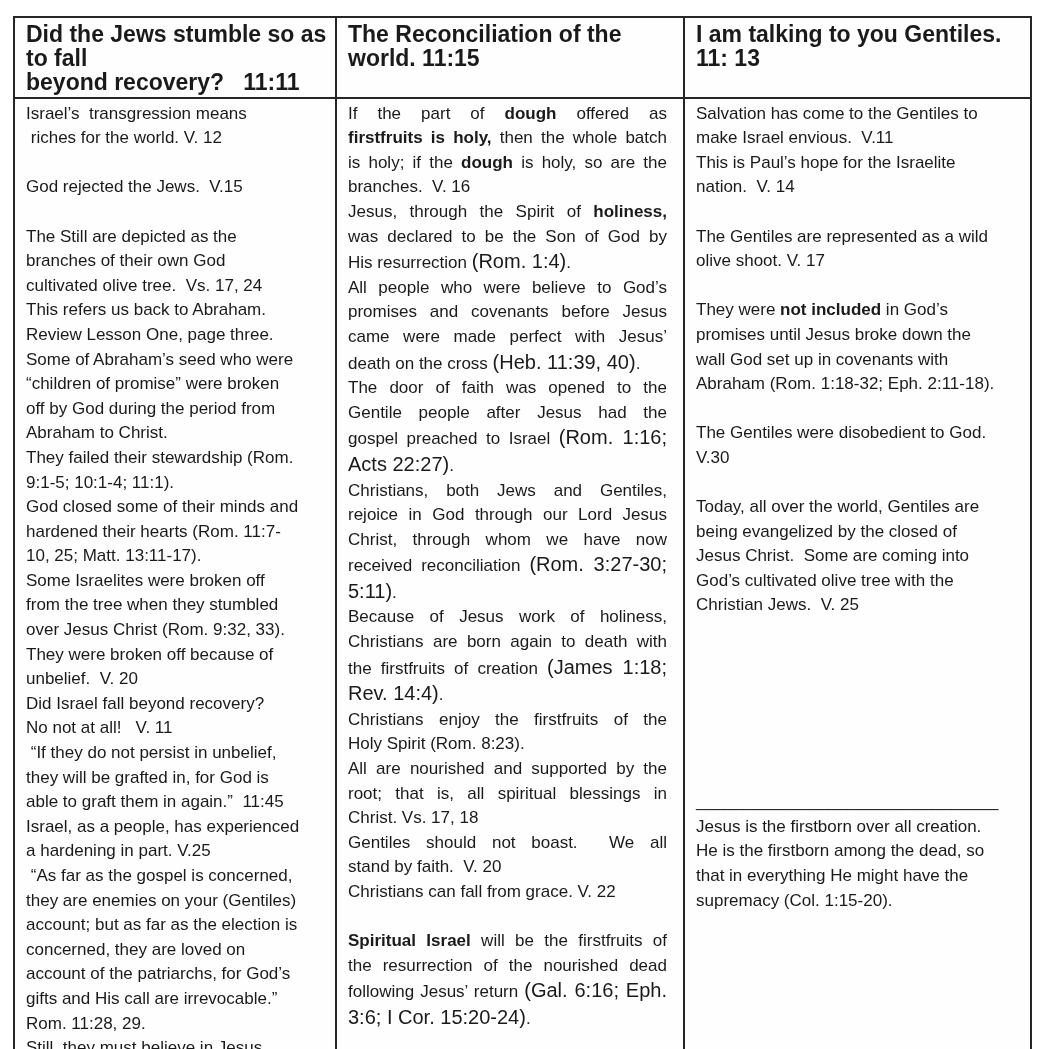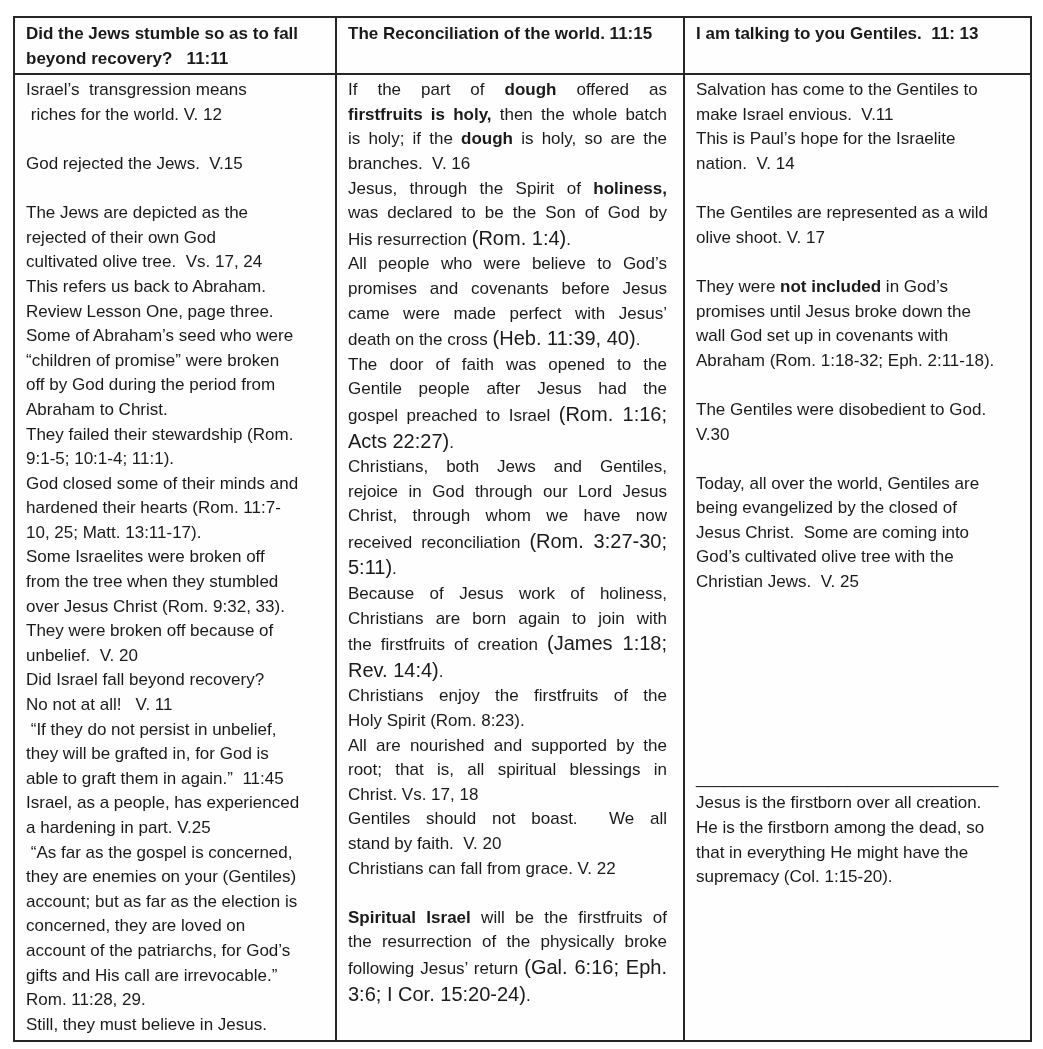--- a/index.html
+++ b/index.html
@@ -8,21 +8,21 @@
     font-family:"Liberation Sans","DejaVu Sans",sans-serif;color:#1a1a1a;
     overflow:hidden;
   }
   table.study{
     border-collapse:collapse;table-layout:fixed;
     position:absolute;left:13px;top:16px;width:1017px;
   }
   col.c1{width:322px;} col.c2{width:348px;} col.c3{width:347px;}
   th,td{border:2px solid #262626;vertical-align:top;background:#fefefe;}
   th{
-    font-size:17px;line-height:24px;font-weight:bold;text-align:left;
+    font-size:23px;line-height:24px;font-weight:bold;text-align:left;
     padding:4px 8px 2px 11px;height:42px;
   }
   td{
     font-size:17px;line-height:24.6px;
     padding:3px 16px 2px 11px;height:960px;overflow:hidden;
   }
   .line{white-space:pre-wrap;min-height:24.6px;}
   .jfull{text-align:justify;text-align-last:justify;}
   .b{font-weight:bold;}
   .sm{font-size:20px;}
@@ -52,22 +52,22 @@
         </tr>
     </thead>
     <tbody>
       <tr id="body-row">
           <td>
             <div class="line"><span>Israel’s  transgression means</span></div>
             <div class="line"><span> riches for the world. V. 12</span></div>
             <div class="line">&nbsp;</div>
             <div class="line"><span>God rejected the Jews.  V.15</span></div>
             <div class="line">&nbsp;</div>
-            <div class="line"><span>The Jews are depicted as the</span></div>
-            <div class="line"><span>rejected of their own God</span></div>
+            <div class="line"><span>The Still are depicted as the</span></div>
+            <div class="line"><span>branches of their own God</span></div>
             <div class="line"><span>cultivated olive tree.  Vs. 17, 24</span></div>
             <div class="line"><span>This refers us back to Abraham.</span></div>
             <div class="line"><span>Review Lesson One, page three.</span></div>
             <div class="line"><span>Some of Abraham’s seed who were</span></div>
             <div class="line"><span>“children of promise” were broken</span></div>
             <div class="line"><span>off by God during the period from</span></div>
             <div class="line"><span>Abraham to Christ.</span></div>
             <div class="line"><span>They failed their stewardship (Rom.</span></div>
             <div class="line"><span>9:1-5; 10:1-4; 11:1).</span></div>
             <div class="line"><span>God closed some of their minds and</span></div>
@@ -109,34 +109,34 @@
             <div class="line jfull"><span>The door of faith was opened to the</span></div>
             <div class="line jfull"><span>Gentile people after Jesus had the</span></div>
             <div class="line jfull"><span class="">gospel preached to Israel </span><span class="sm">(Rom. 1:16;</span></div>
             <div class="line"><span class="sm">Acts 22:27)</span><span class="">.</span></div>
             <div class="line jfull"><span>Christians, both Jews and Gentiles,</span></div>
             <div class="line jfull"><span>rejoice in God through our Lord Jesus</span></div>
             <div class="line jfull"><span>Christ, through whom we have now</span></div>
             <div class="line jfull"><span class="">received reconciliation </span><span class="sm">(Rom. 3:27-30;</span></div>
             <div class="line"><span class="sm">5:11)</span><span class="">.</span></div>
             <div class="line jfull"><span>Because of Jesus work of holiness,</span></div>
-            <div class="line jfull"><span>Christians are born again to join with</span></div>
+            <div class="line jfull"><span>Christians are born again to death with</span></div>
             <div class="line jfull"><span class="">the firstfruits of creation </span><span class="sm">(James 1:18;</span></div>
             <div class="line"><span class="sm">Rev. 14:4)</span><span class="">.</span></div>
             <div class="line jfull"><span>Christians enjoy the firstfruits of the</span></div>
             <div class="line"><span>Holy Spirit (Rom. 8:23).</span></div>
             <div class="line jfull"><span>All are nourished and supported by the</span></div>
             <div class="line jfull"><span>root; that is, all spiritual blessings in</span></div>
             <div class="line"><span>Christ. Vs. 17, 18</span></div>
             <div class="line jfull"><span>Gentiles should not boast.  We all</span></div>
             <div class="line"><span>stand by faith.  V. 20</span></div>
             <div class="line"><span>Christians can fall from grace. V. 22</span></div>
             <div class="line">&nbsp;</div>
             <div class="line jfull"><span class="b ">Spiritual Israel</span><span class=""> will be the firstfruits of</span></div>
-            <div class="line jfull"><span>the resurrection of the physically broke</span></div>
+            <div class="line jfull"><span>the resurrection of the nourished dead</span></div>
             <div class="line jfull"><span class="">following Jesus’ return </span><span class="sm">(Gal. 6:16; Eph.</span></div>
             <div class="line"><span class="sm">3:6; I Cor. 15:20-24)</span><span class="">.</span></div>
           </td>
           <td>
             <div class="line"><span>Salvation has come to the Gentiles to</span></div>
             <div class="line"><span>make Israel envious.  V.11</span></div>
             <div class="line"><span>This is Paul’s hope for the Israelite</span></div>
             <div class="line"><span>nation.  V. 14</span></div>
             <div class="line">&nbsp;</div>
             <div class="line"><span>The Gentiles are represented as a wild</span></div>

